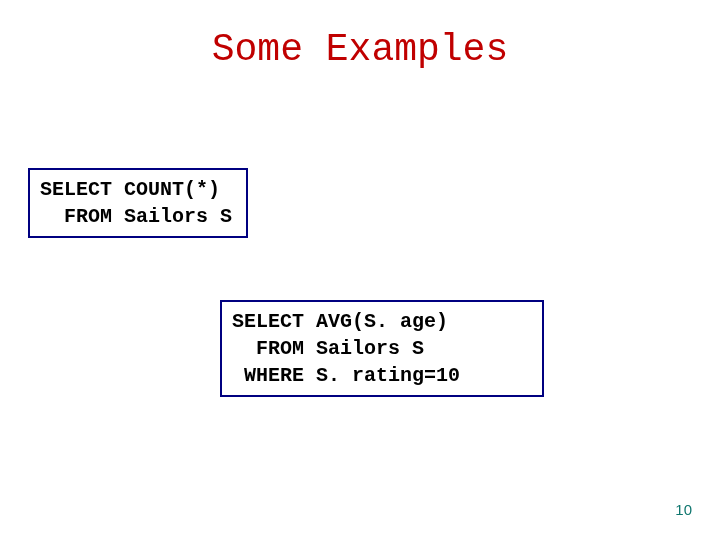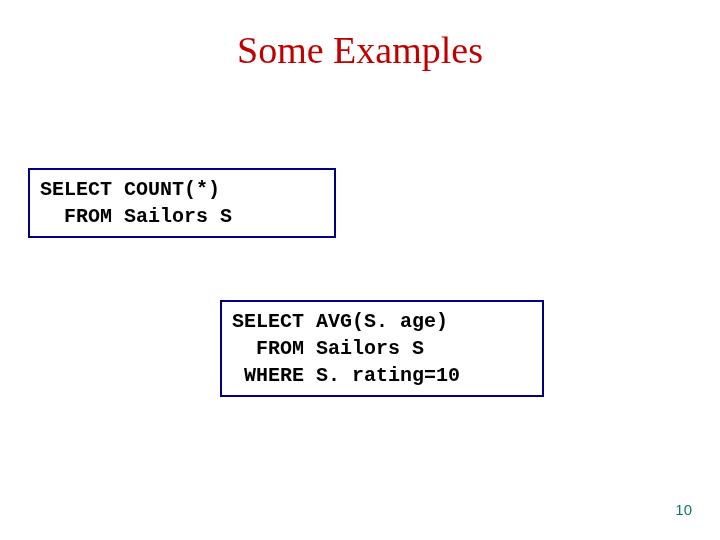--- a/index.html
+++ b/index.html
@@ -12,39 +12,39 @@
     position: relative;
     overflow: hidden;
   }
   .title {
     color: #c00000;
     font-size: 38px;
     font-weight: 400;
     text-align: center;
     margin-top: 28px;
     margin-bottom: 50px;
-    font-family: Liberation Serif, serif;
+    font-family: Liberation Mono, monospace;
   }
   .code-box {
     border: 2px solid #000080;
     padding: 6px 10px;
     font-family: "Courier New", Courier, monospace;
     font-size: 20px;
     font-weight: bold;
     color: #000;
     line-height: 1.35;
     white-space: pre;
     display: inline-block;
     box-sizing: border-box;
   }
   .box1 {
     position: absolute;
     left: 28px;
     top: 168px;
-    width: 308px;
+    width: 220px;
   }
   .box2 {
     position: absolute;
     left: 220px;
     top: 300px;
     width: 324px;
   }
   .page-num {
     position: absolute;
     right: 28px;

